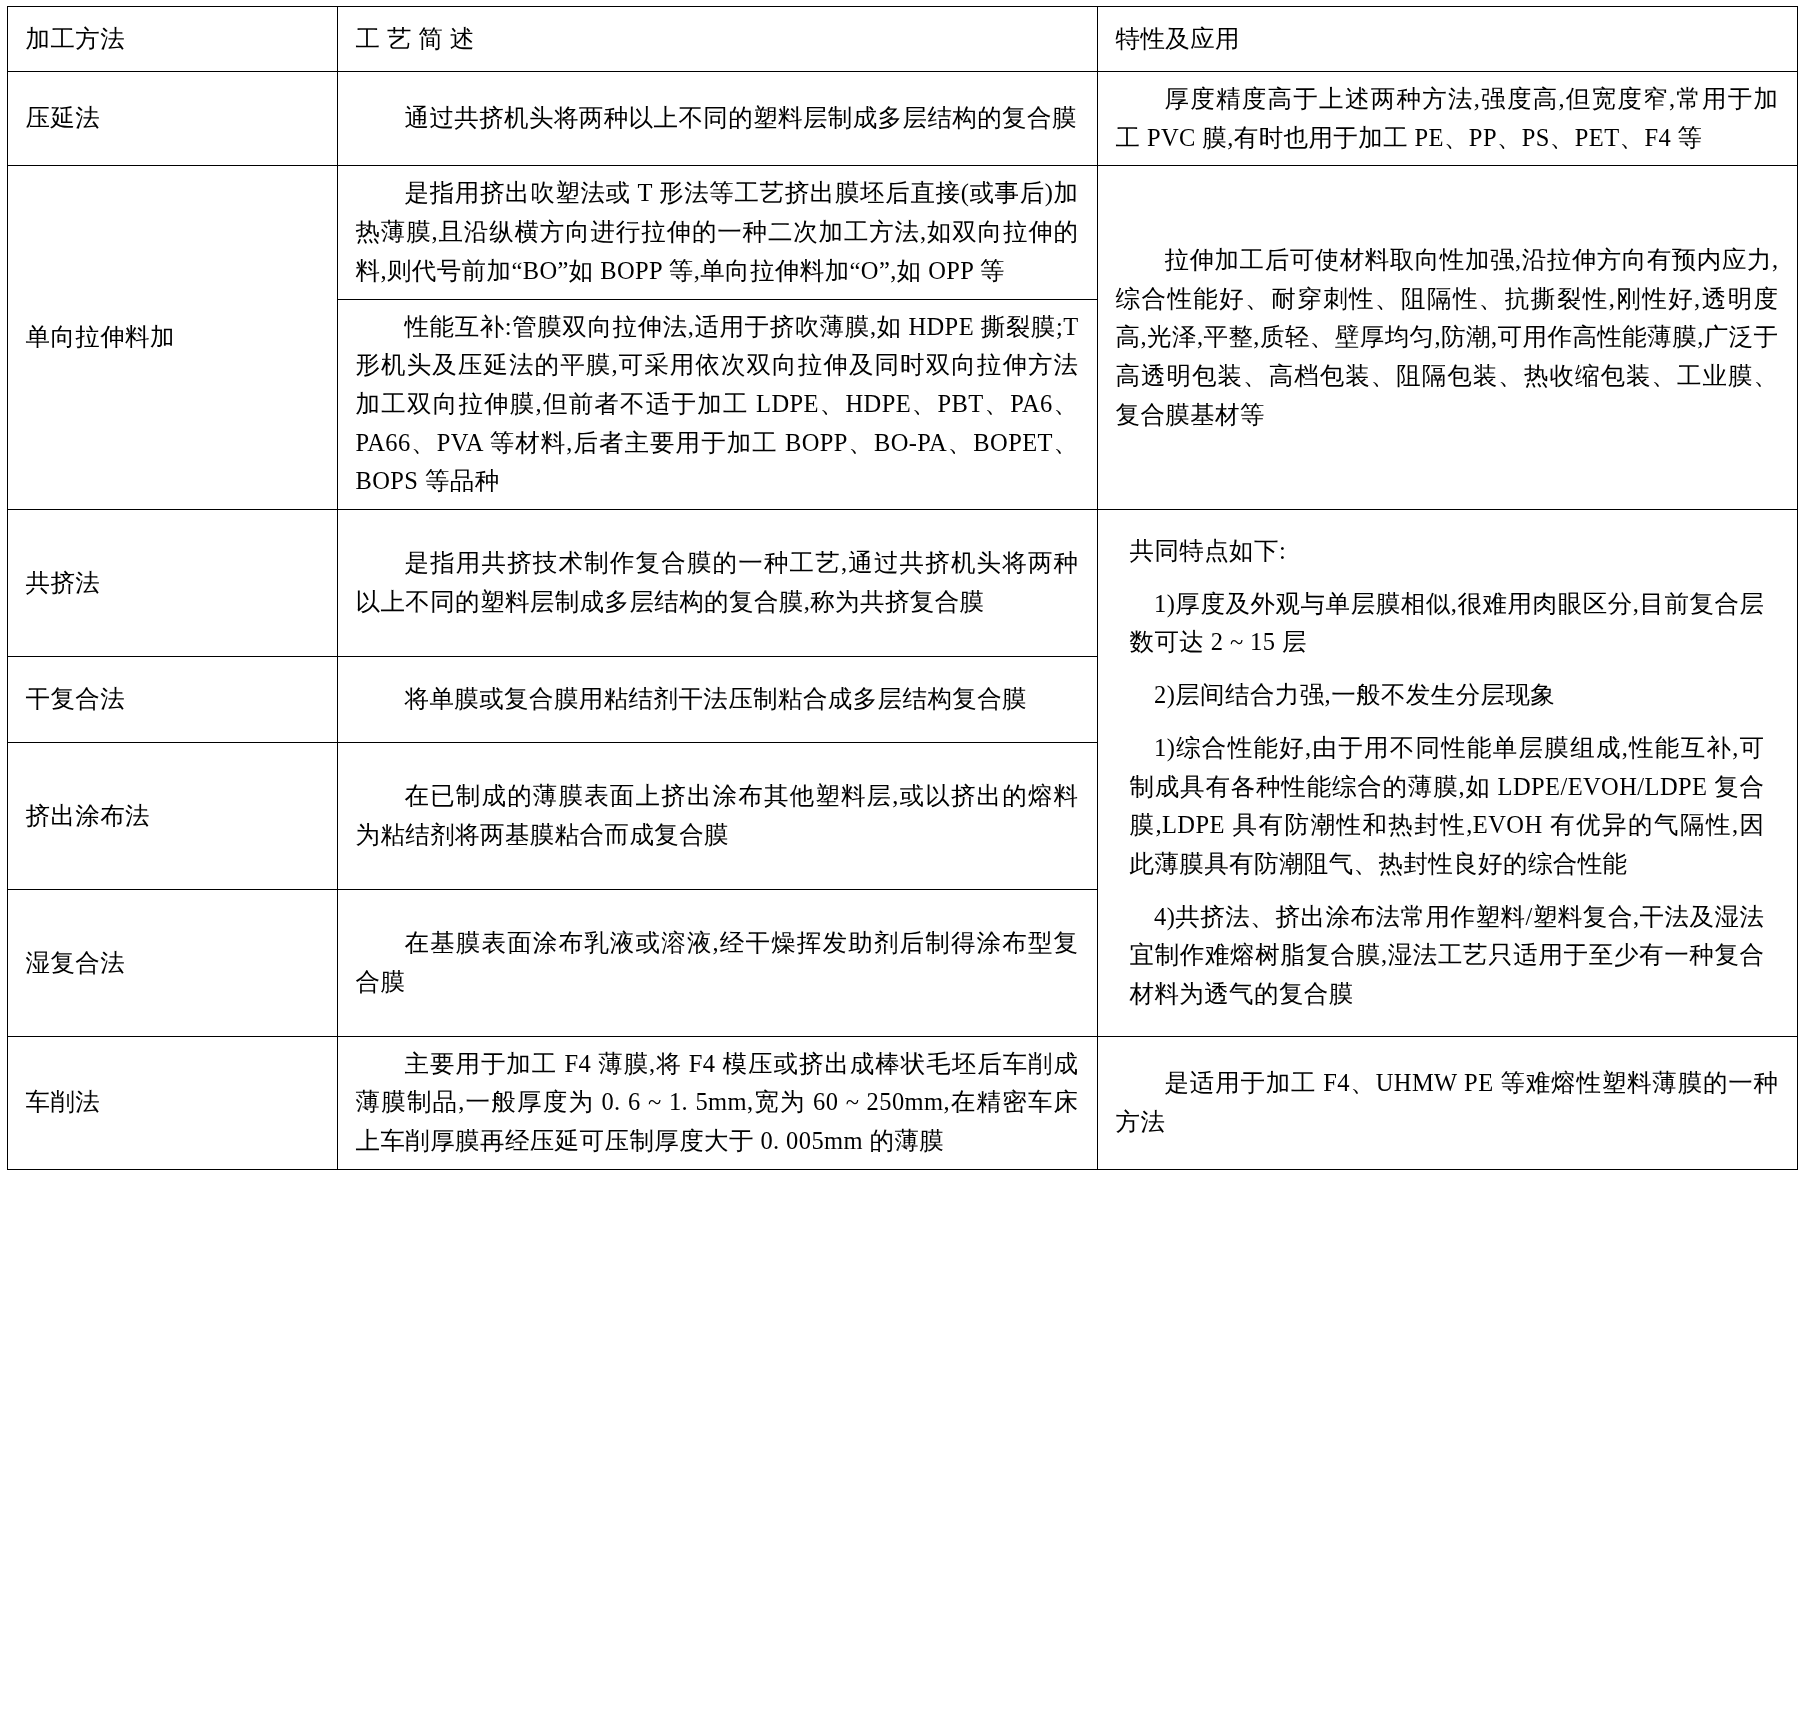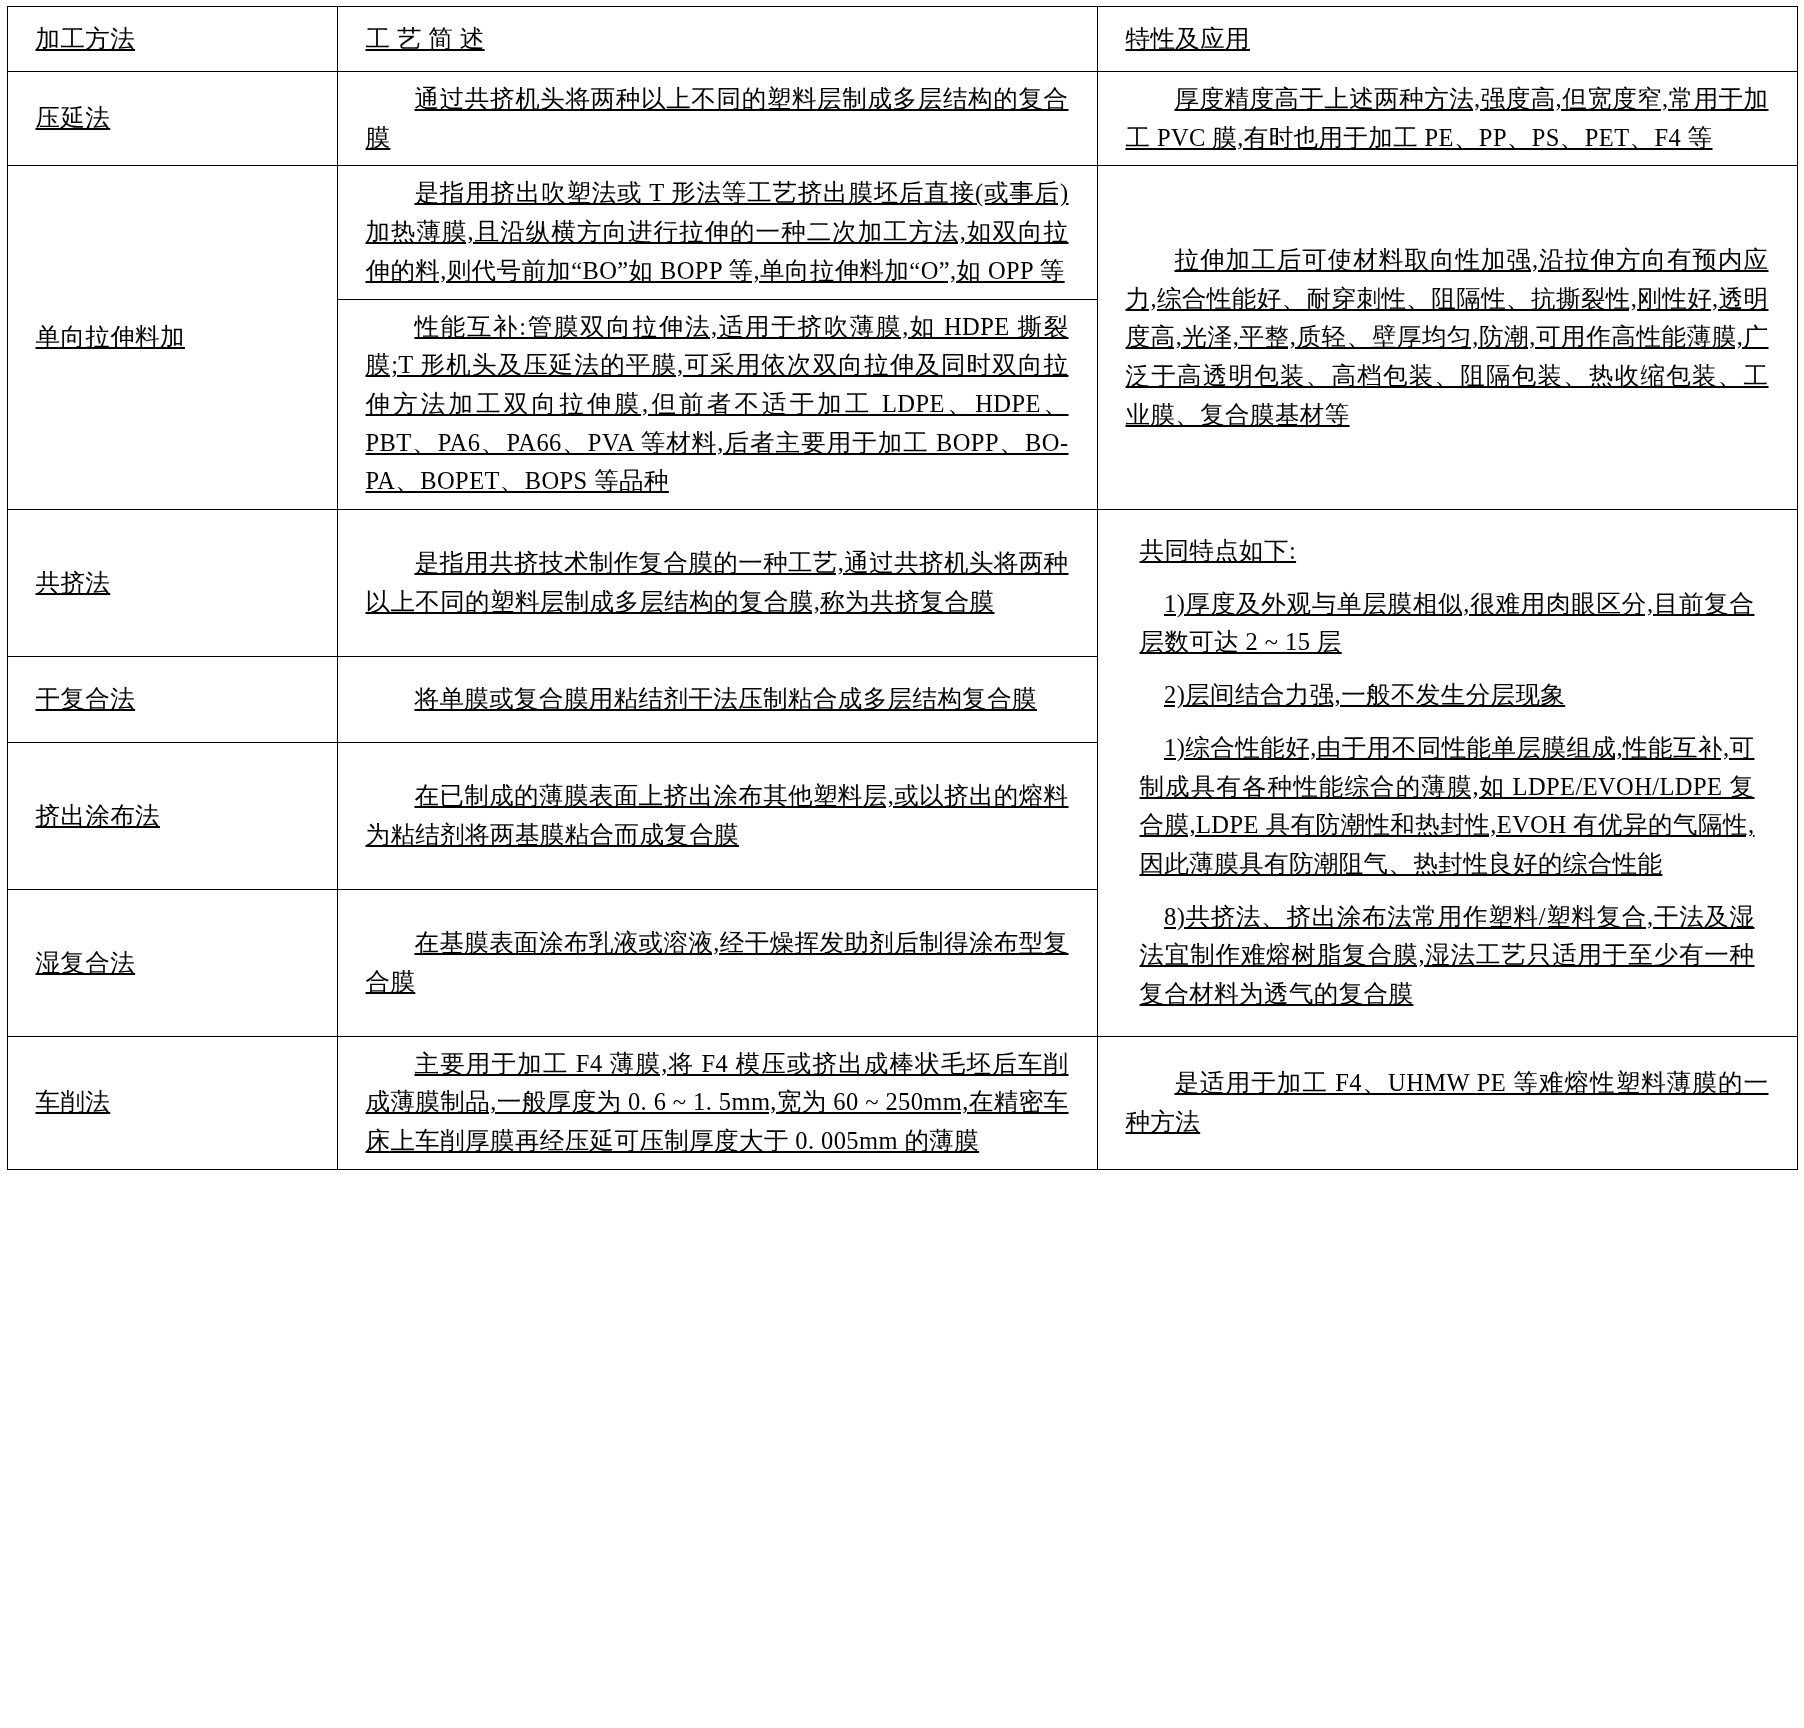--- a/index.html
+++ b/index.html
@@ -21,28 +21,27 @@
   table.proc-table {
     border-collapse: collapse;
     table-layout: fixed;
     width: 1790px;
     margin: 0 auto;
   }
   table.proc-table td,
   table.proc-table th {
     border: 1px solid #000000;
     vertical-align: middle;
-    padding: 8px 28px;
+    padding: 8px 18px;
     font-size: 24.5px;
     line-height: 1.58;
     letter-spacing: 0.4px;
     font-weight: normal;
     text-align: justify;
     text-justify: inter-ideograph;
-    text-decoration: underline;
   }
   
   col.c1 { width: 330px; }
   col.c2 { width: 760px; }
   col.c3 { width: 700px; }
 
   thead td {
     text-align: center;
     padding-top: 8px;
     padding-bottom: 8px;
@@ -108,21 +107,21 @@
       </tr>
 
       <tr>
         <td class="method">共挤法</td>
         <td class="desc">是指用共挤技术制作复合膜的一种工艺,通过共挤机头将两种以上不同的塑料层制成多层结构的复合膜,称为共挤复合膜</td>
         <td class="feat" rowspan="4">
           <p class="ni">共同特点如下:</p>
           <p class="li">1)厚度及外观与单层膜相似,很难用肉眼区分,目前复合层数可达 2 ~ 15 层</p>
           <p class="li">2)层间结合力强,一般不发生分层现象</p>
           <p class="li">1)综合性能好,由于用不同性能单层膜组成,性能互补,可制成具有各种性能综合的薄膜,如 LDPE/EVOH/LDPE 复合膜,LDPE 具有防潮性和热封性,EVOH 有优异的气隔性,因此薄膜具有防潮阻气、热封性良好的综合性能</p>
-          <p class="li">8)共挤法、挤出涂布法常用作塑料/塑料复合,干法及湿法宜制作难熔树脂复合膜,湿法工艺只适用于至少有一种复合材料为透气的复合膜</p>
+          <p class="li">4)共挤法、挤出涂布法常用作塑料/塑料复合,干法及湿法宜制作难熔树脂复合膜,湿法工艺只适用于至少有一种复合材料为透气的复合膜</p>
         </td>
       </tr>
       <tr>
         <td class="method">干复合法</td>
         <td class="desc">将单膜或复合膜用粘结剂干法压制粘合成多层结构复合膜</td>
       </tr>
       <tr>
         <td class="method">挤出涂布法</td>
         <td class="desc">在已制成的薄膜表面上挤出涂布其他塑料层,或以挤出的熔料为粘结剂将两基膜粘合而成复合膜</td>
       </tr>

